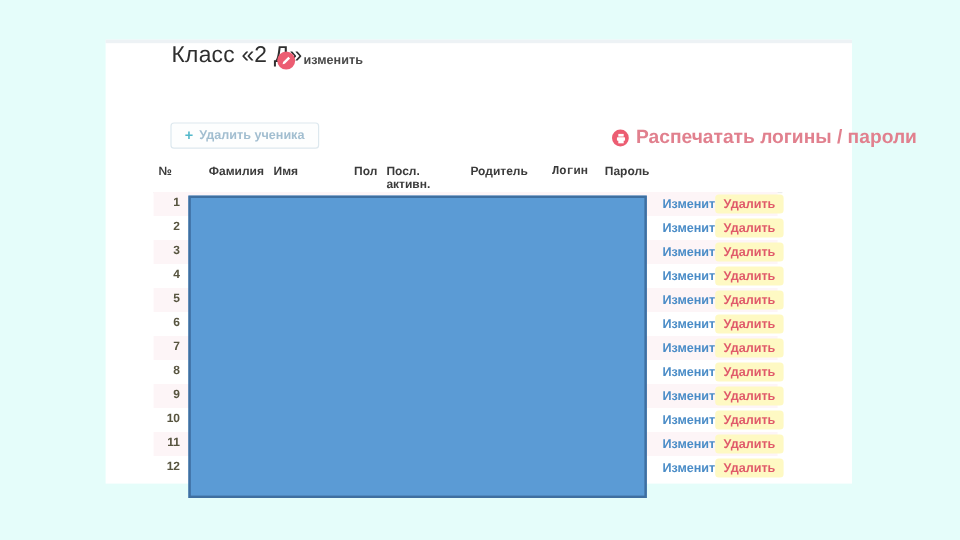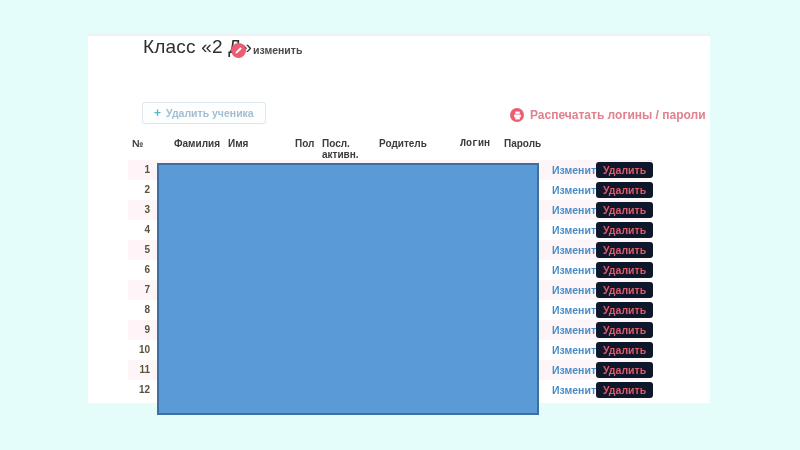--- a/index.html
+++ b/index.html
@@ -36,52 +36,52 @@
     padding:0 11px;border:1px solid #dde8ee;border-radius:3px;background:#fdfefe;
     display:flex;align-items:center;cursor:pointer;
     font-size:10.5px;font-weight:bold;color:#a2bed0;
   }
   .add-btn .plus{color:#53b8ca;margin-right:5px;font-size:12px;font-weight:bold;}
   .print-link{
     position:absolute;left:510px;top:107px;height:16px;display:flex;align-items:center;
     text-decoration:none;cursor:pointer;
   }
   .print-link .circle-icon{width:14px;height:14px;background:#ec5d72;}
-  .print-label{margin-left:6px;font-size:12px;font-weight:bold;color:#e1808e;}
+  .print-label{margin-left:6px;font-size:16px;font-weight:bold;color:#e1808e;}
   
   .th{
     position:absolute;top:138px;font-size:10px;font-weight:bold;color:#3b3b3b;line-height:11px;
   }
   .th-no{left:132px;}
   .th-surname{left:148px;margin-left:26px;}
   .th-name{left:220px;margin-left:8px;}
   .th-gender{left:295px;}
   .th-lastact{left:322px;width:62px;}
-  .th-parent{left:379px;}
+  .th-parent{left:392px;}
   .th-login{left:460px;font-family:Liberation Mono, monospace;}
   .th-password{left:488px;margin-left:16px;}
   .head-divider{
     position:absolute;left:128px;top:160px;width:524px;height:1px;background:#ececec;
   }
   
   .row{
     position:absolute;left:128px;width:520px;height:20px;
   }
   .row.odd{background:#fdf5f7;}
   .rownum{
     position:absolute;left:0;top:0;width:22px;height:20px;line-height:20px;
     text-align:right;font-size:10px;font-weight:bold;color:#57543f;
   }
   .edit-link{
     position:absolute;left:424px;top:0;height:20px;line-height:20px;
     font-size:10.5px;font-weight:bold;color:#4a8cc7;text-decoration:none;cursor:pointer;
   }
   .del-link{
     position:absolute;left:468px;top:2px;height:16px;line-height:16px;
-    padding:0 7px;border-radius:3px;background:#0f172a;
+    padding:0 7px;border-radius:3px;background:#fef9c3;
     font-size:10.5px;font-weight:bold;color:#e05a6a;text-decoration:none;cursor:pointer;
   }
   
   .redaction{
     position:absolute;left:157px;top:163px;width:378px;height:248px;
     background:#5b9bd5;border:2px solid #3f6fa0;box-sizing:content-box;
   }
 </style>
 </head>
 <body>

